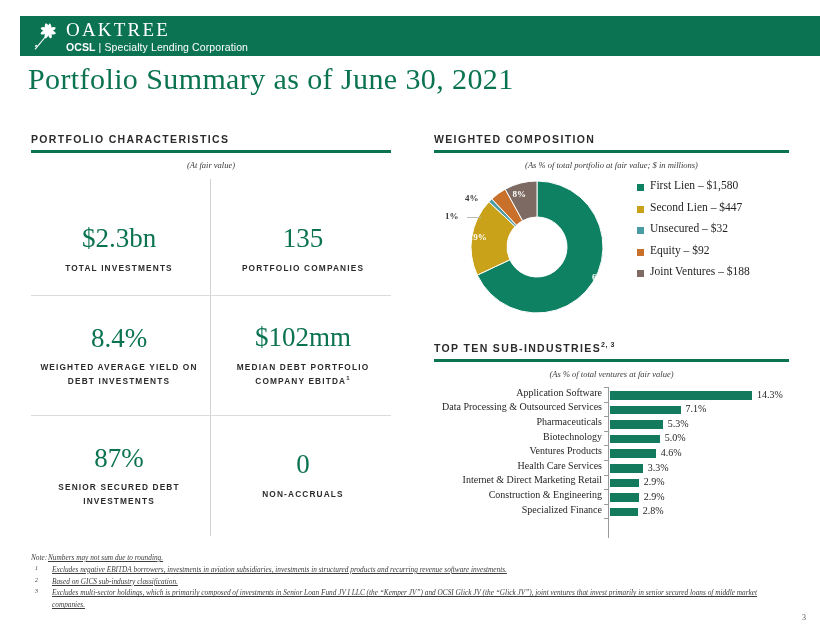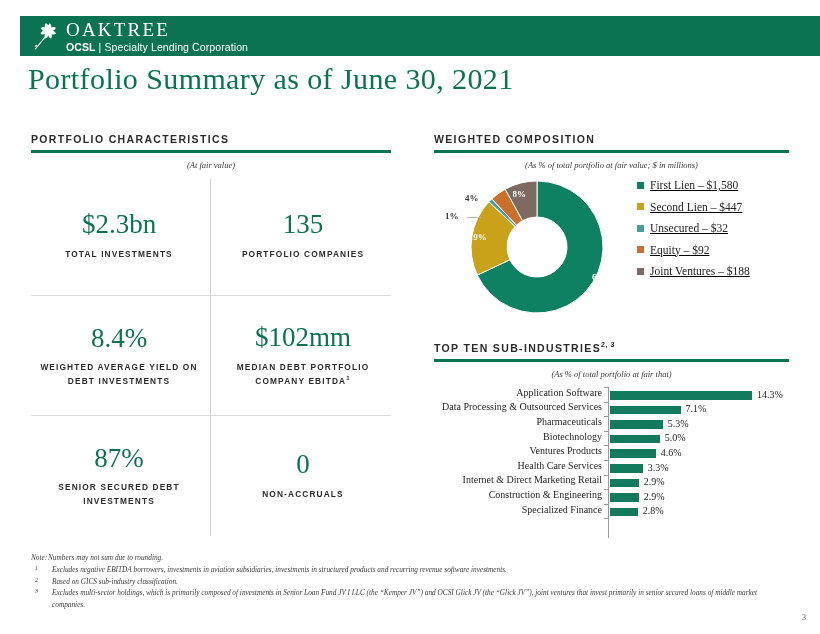--- a/index.html
+++ b/index.html
@@ -53,21 +53,21 @@
   .hline{position:absolute;left:0;width:360px;height:1px;background:#dcdcdc;}
   .hline.r1{top:120px;}
   .hline.r2{top:240px;}
   .cell{
     position:absolute;width:176px;height:118px;
     display:flex;flex-direction:column;align-items:center;justify-content:center;
     text-align:center;
   }
   .cell.c0{left:0;}
   .cell.c1{left:184px;}
-  .cell.r0{top:2px;}
+  .cell.r0{top:16px;}
   .cell.r1{top:122px;}
   .cell.r2{top:242px;}
   .stat-value{
     font-family:"Liberation Serif", serif;
     font-size:27px;color:#0B7352;font-weight:400;line-height:1.05;
   }
   .stat-label{
     font-size:8.3px;font-weight:700;letter-spacing:1.15px;color:#2b2b2b;
     margin-top:9px;line-height:1.65;
   }
@@ -81,21 +81,21 @@
   .donut-wrap{position:absolute;left:437px;top:175px;width:355px;height:145px;}
   .donut-svg{position:absolute;left:25px;top:0;}
   .pct-lbl{
     position:absolute;font-family:"Liberation Serif", serif;
     font-size:9px;font-weight:700;color:#ffffff;
   }
   .pct-lbl.dark{color:#3a3a3a;}
   .leader{position:absolute;background:#b9b9b9;height:1px;}
 
   .legend{position:absolute;left:200px;top:4px;width:160px;}
-  .legend-row{display:flex;align-items:center;margin-bottom:9.5px;text-decoration:underline;}
+  .legend-row{display:flex;align-items:flex-end;margin-bottom:9.5px;}
   .legend-chip{width:7px;height:7px;flex:0 0 auto;margin-right:6px;}
   .legend-text{
     font-family:"Liberation Serif", serif;font-size:11.5px;color:#1f1f1f;
     white-space:nowrap;
   }
 
   
   .bars-wrap{position:absolute;left:434px;top:385px;width:360px;height:155px;}
   .bar-row{display:flex;align-items:center;height:14.6px;}
   .bar-name{
@@ -114,21 +114,21 @@
 
   
   .notes{
     position:absolute;left:31px;top:552px;width:745px;
     font-family:"Liberation Serif", serif;font-style:italic;
     font-size:7.3px;color:#3d3d3d;line-height:1.62;
   }
   .note-row{display:flex;}
   .note-key{width:17px;flex:0 0 auto;}
   .note-key.sup{font-size:6px;vertical-align:super;padding-left:4px;}
-  .note-body{flex:1;}
+  .note-body{flex:1;text-decoration:underline;}
   .page-num{
     position:absolute;right:14px;bottom:12px;
     font-family:"Liberation Serif", serif;font-size:8px;color:#555;
   }
 </style>
 </head>
 <body>
 
 <div class="page">
 
@@ -227,21 +227,21 @@
       <div class="pct-lbl" style="left: 31.7141px; top: 56.9268px;">19%</div>
       <div class="pct-lbl" style="left: 75.5707px; top: 13.6965px;">8%</div>
       <div class="pct-lbl dark" style="left: 8px; top: 36px;">1%</div>
       <div class="pct-lbl dark" style="left: 28px; top: 18px;">4%</div>
       <div class="leader" style="left: 30px; top: 42px; width: 14px;"></div>
     </div>
 
   <div class="right-bottom">
     <div class="sec-head"><span>TOP TEN SUB-INDUSTRIES</span><sup>2, 3</sup></div>
     <div class="sec-rule"></div>
-    <div class="sec-note">(As % of total portfolio at fair that)</div>
+    <div class="sec-note">(As % of total ventures at fair value)</div>
   </div>
 
   <div class="bars-wrap">
     <div class="bar-axis"></div>
   <div class="bar-row">
         <div class="bar-name">Application Software</div>
         <div class="bar-track">
           <div class="bar-fill" style="width: 142px; background: rgb(20, 122, 94);"></div>
           <div class="bar-val">14.3%</div>
         </div>

